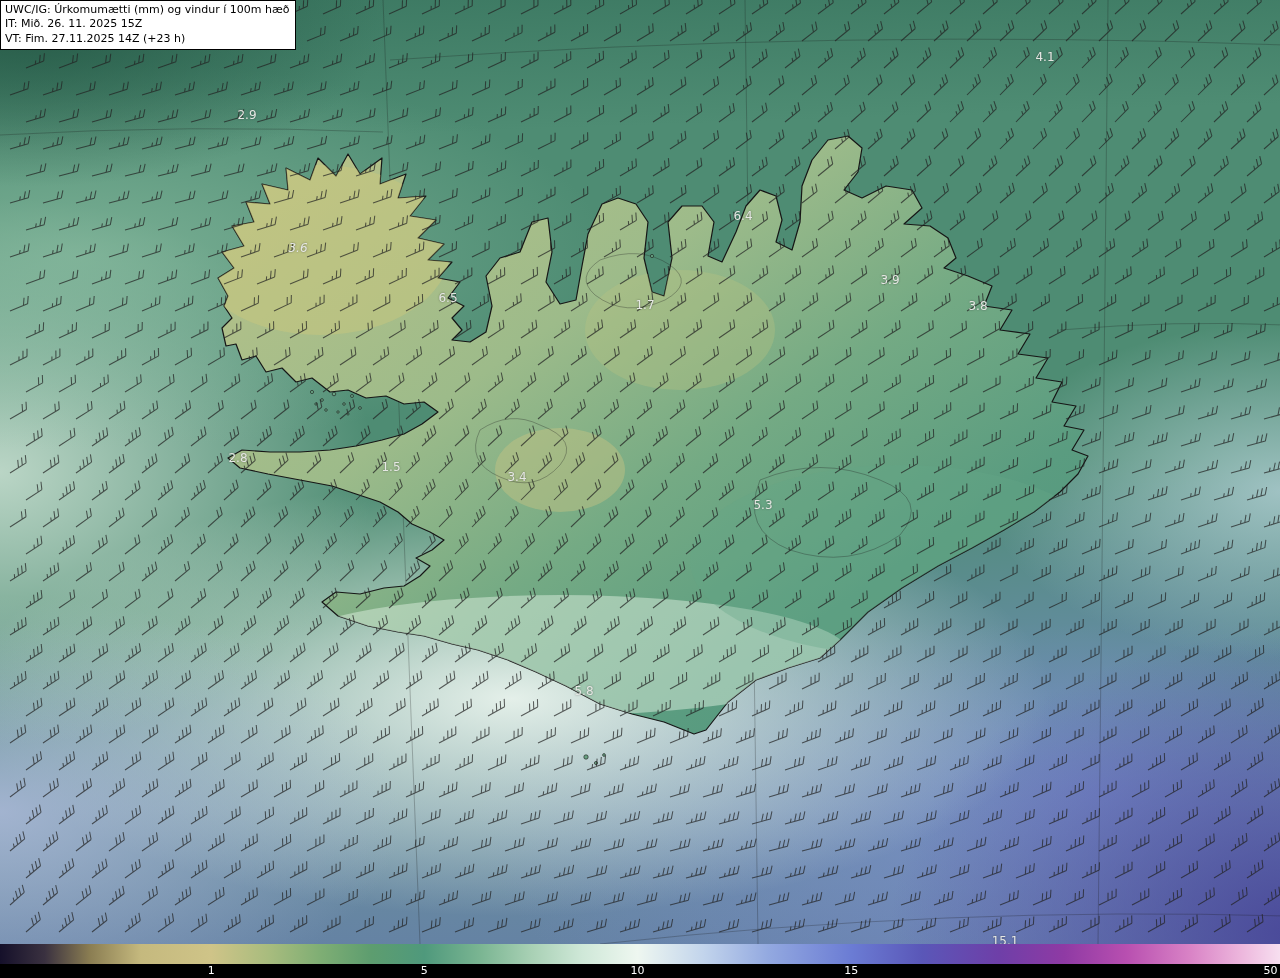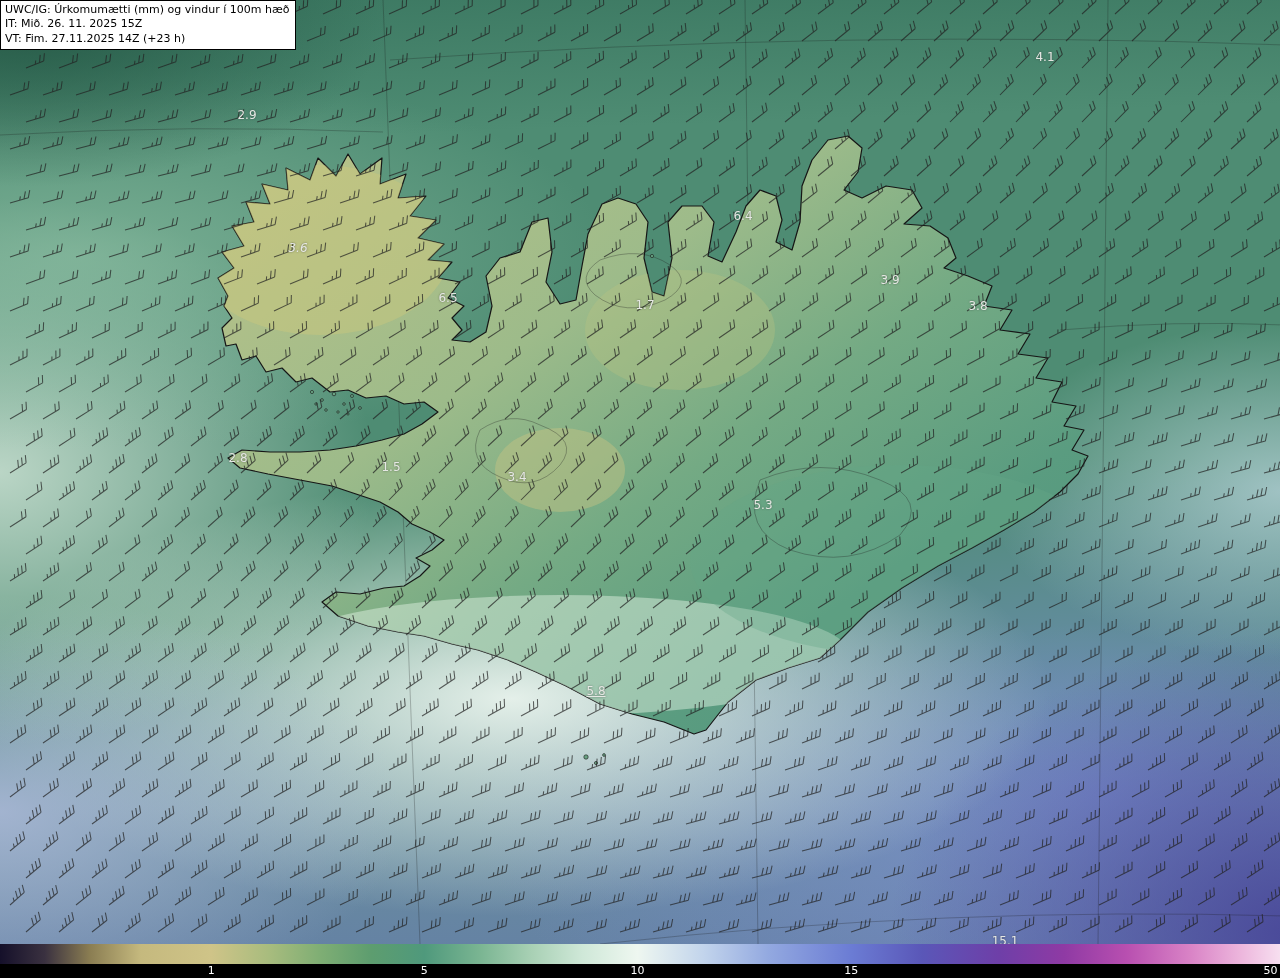--- a/index.html
+++ b/index.html
@@ -4173,21 +4173,21 @@
       <div class="vlabel" style="left: 743px; top: 216px;">6.4</div>
       <div class="vlabel" style="left: 298px; top: 248px; font-style: italic;">3.6</div>
       <div class="vlabel" style="left: 890px; top: 280px;">3.9</div>
       <div class="vlabel" style="left: 428px; top: 298px; margin-left: 20px;">6.5</div>
       <div class="vlabel" style="left: 645px; top: 305px;">1.7</div>
       <div class="vlabel" style="left: 978px; top: 306px;">3.8</div>
       <div class="vlabel" style="left: 238px; top: 458px;">2.8</div>
       <div class="vlabel" style="left: 391px; top: 467px;">1.5</div>
       <div class="vlabel" style="left: 517px; top: 477px;">3.4</div>
       <div class="vlabel" style="left: 763px; top: 505px;">5.3</div>
-      <div class="vlabel" style="left: 596px; top: 691px; text-decoration: underline;">5.8</div>
+      <div class="vlabel" style="left: 584px; top: 691px;">5.8</div>
       <div class="vlabel" style="left: 1005px; top: 941px;">15.1</div>
     </div>
 
   <div id="titlebox">
     <div><b>UWC/IG:</b><span> Úrkomumætti (mm) og vindur í 100m hæð</span></div>
     <div><span>IT:</span><span> Mið. 26. 11. 2025 15Z</span></div>
     <div><b>VT:</b><b> Fim. 27.11.2025 14Z (+23 h)</b></div>
   </div>
 
   <div id="cbar">

